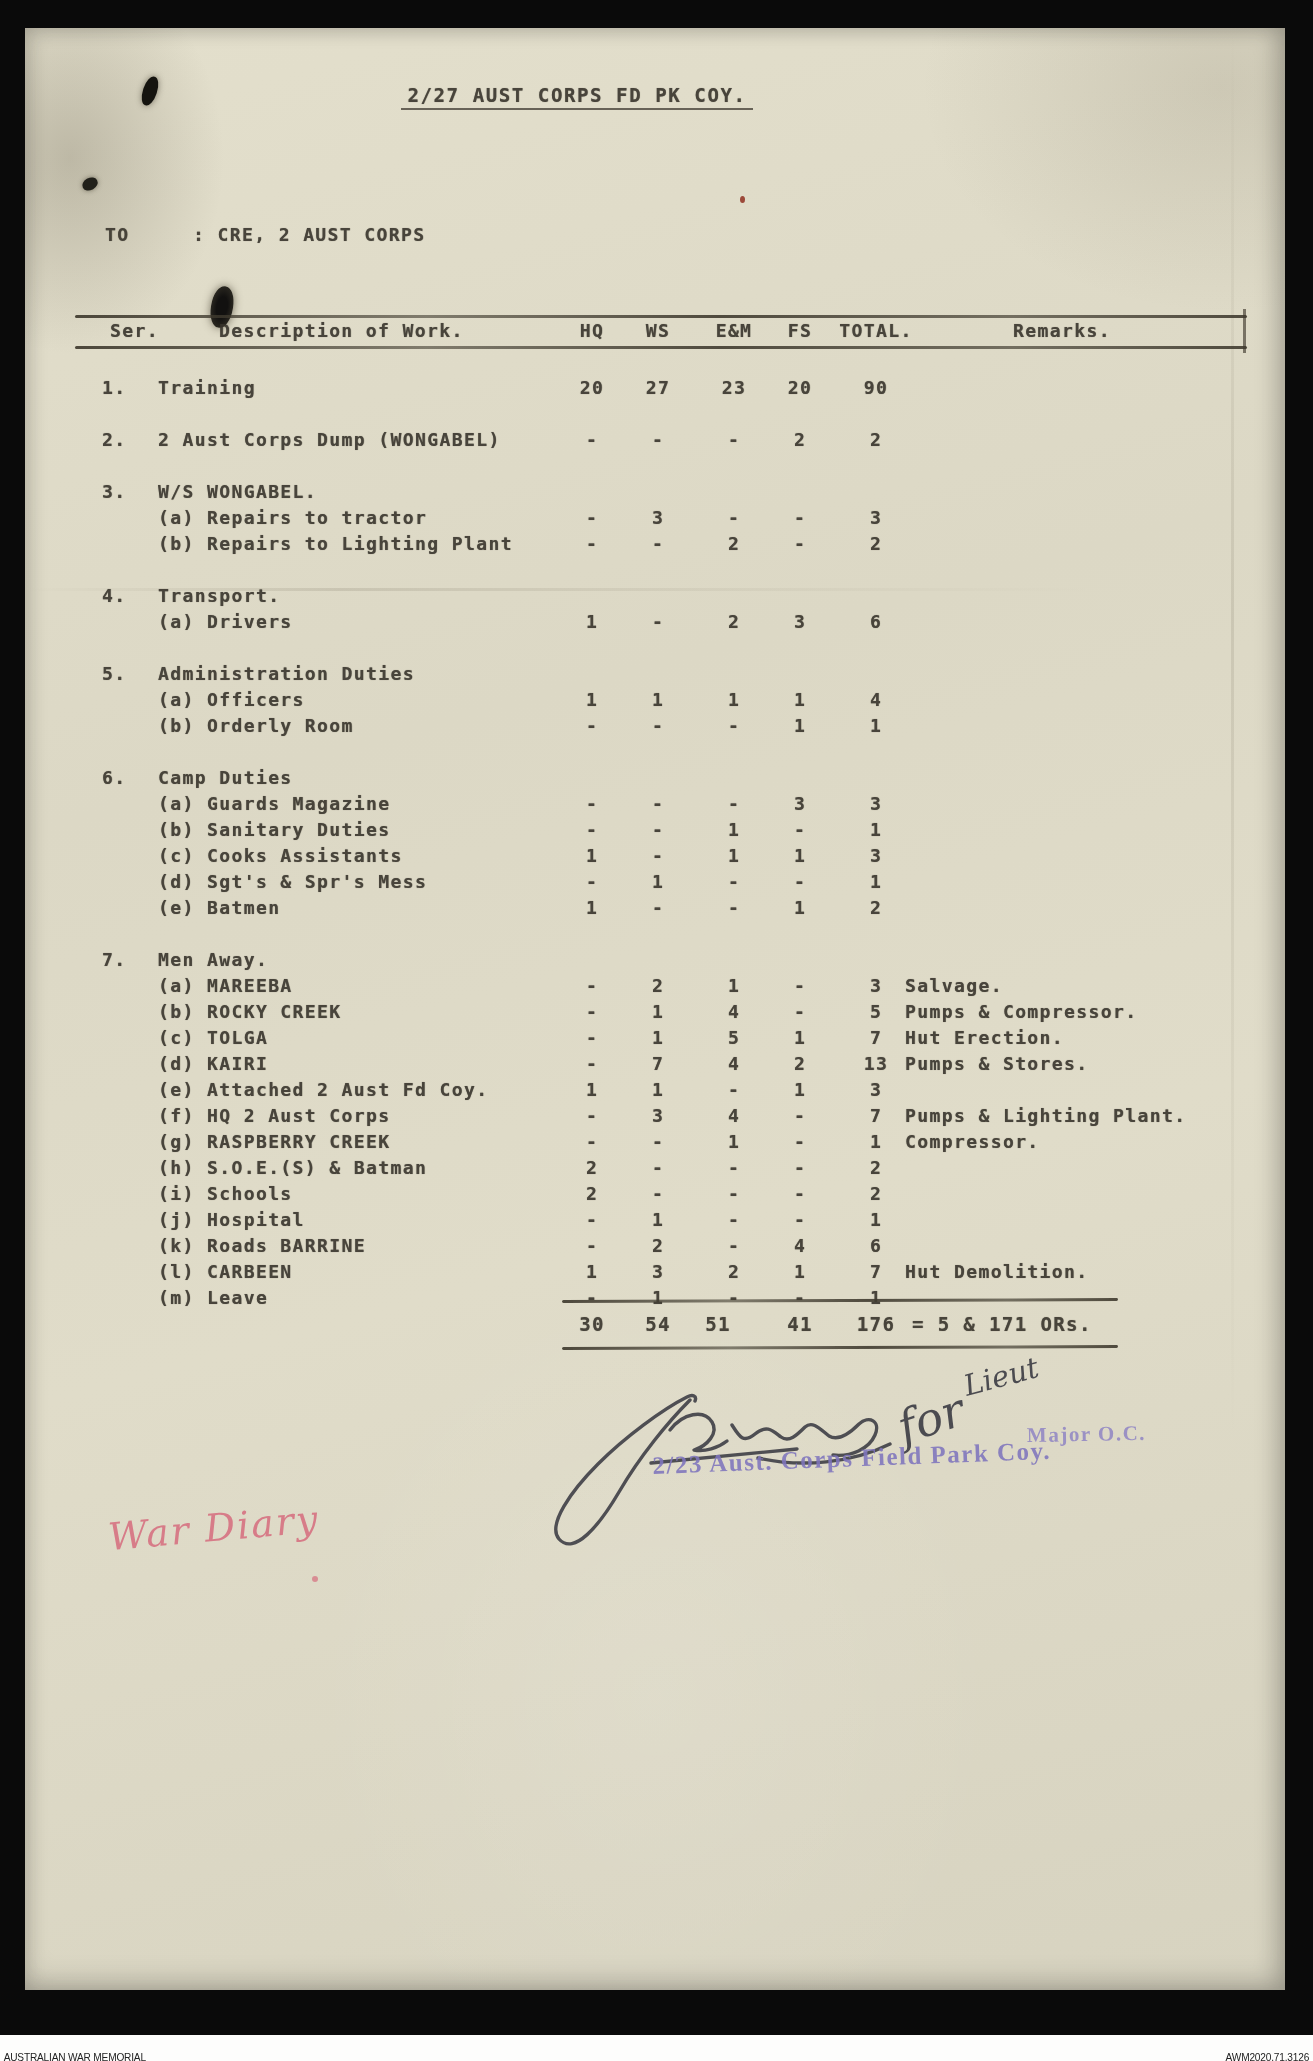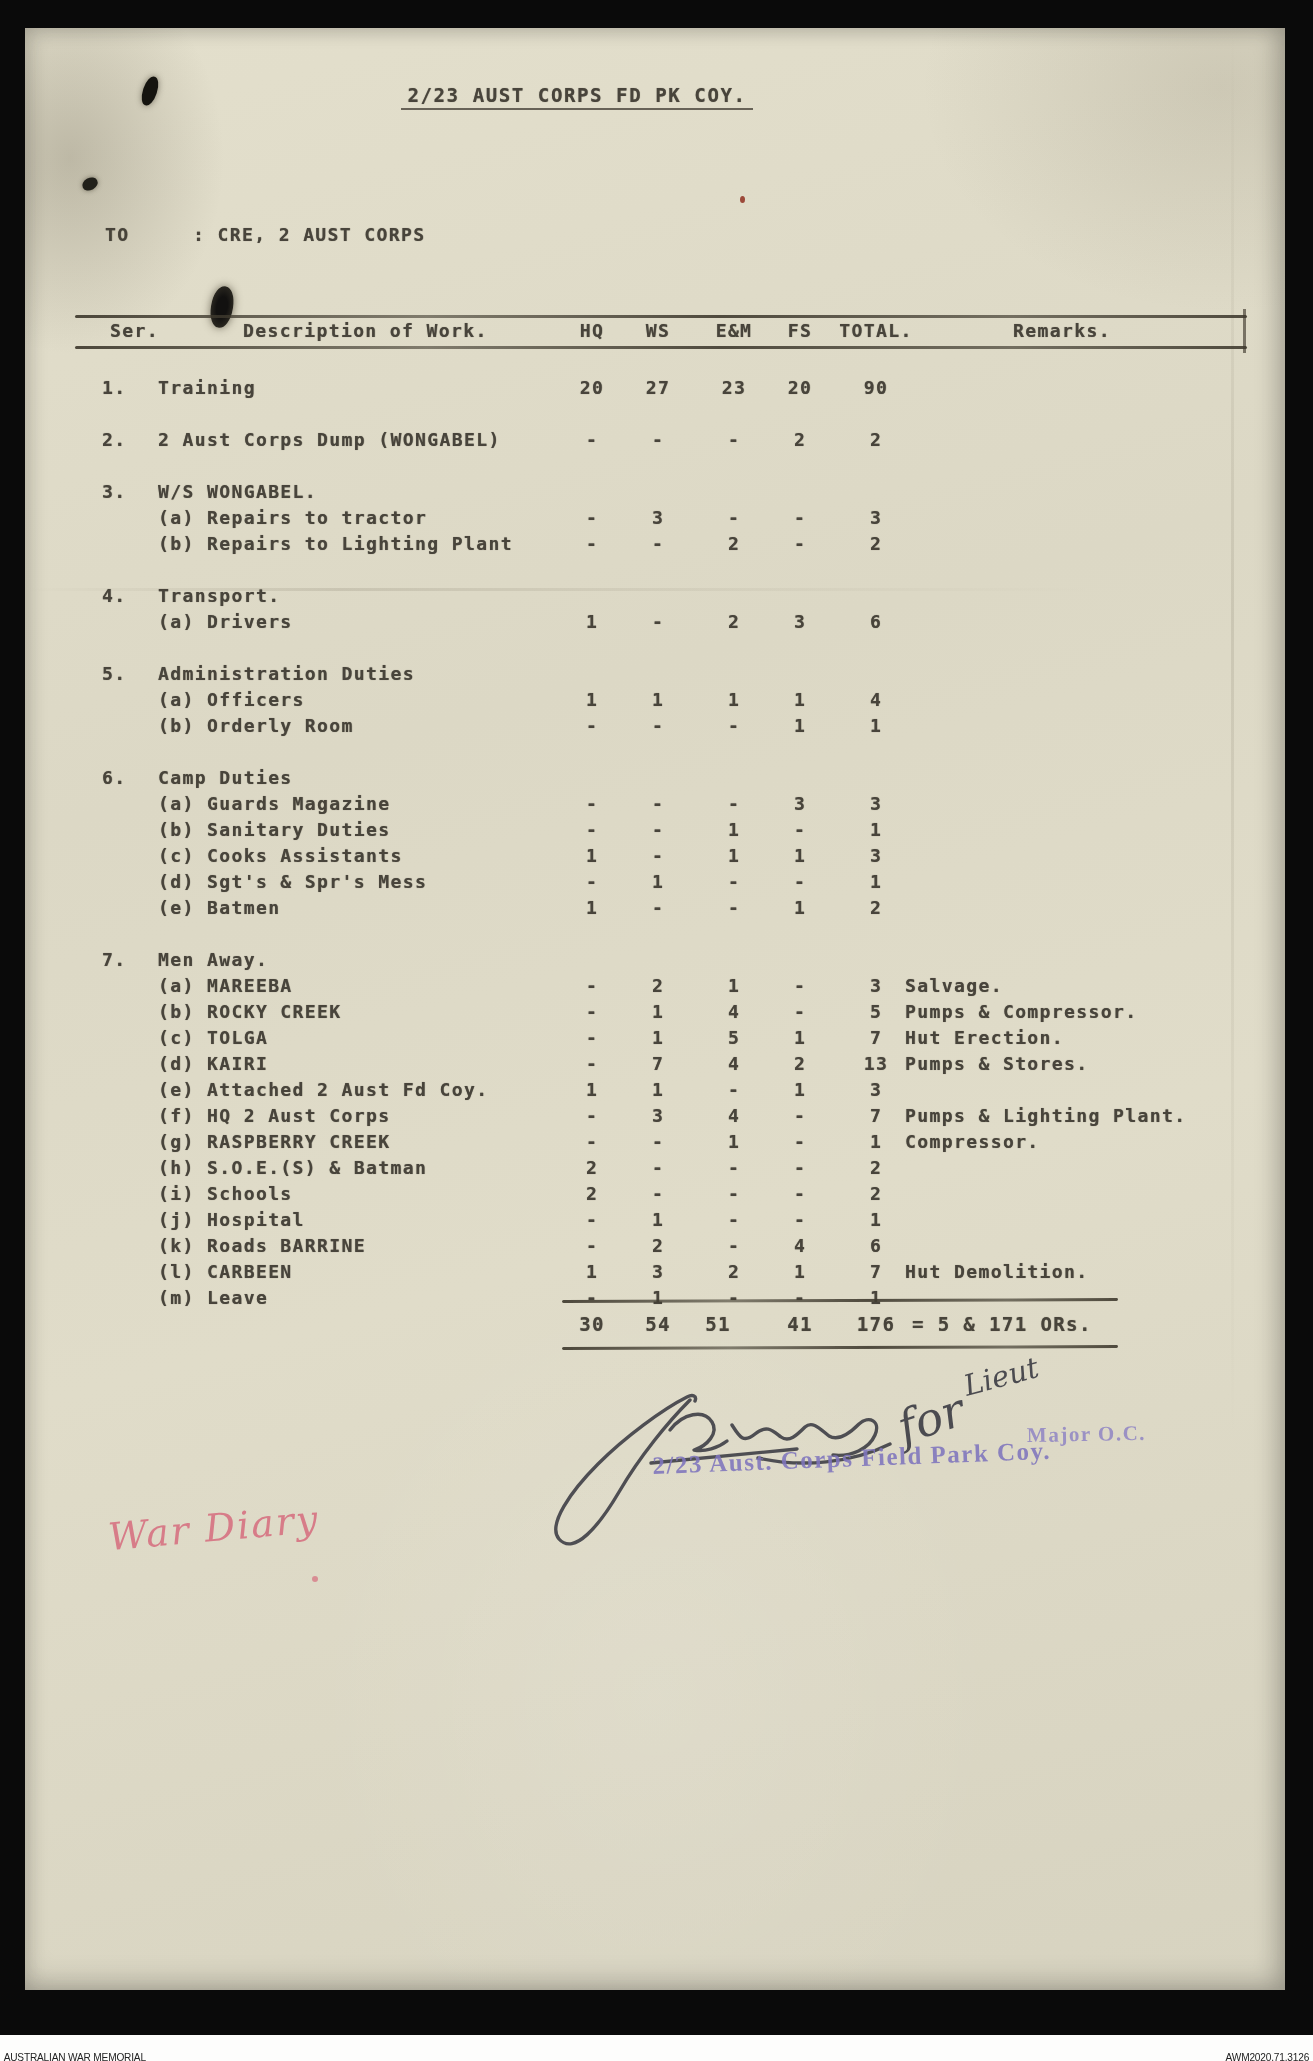--- a/index.html
+++ b/index.html
@@ -36,21 +36,21 @@
   .meta-row .lbl{position:absolute;left:0;top:0;line-height:26px;}
   .meta-row .val{position:absolute;left:88px;top:0;line-height:26px;}
   
   .thead{position:absolute;left:50px;top:287px;width:1172px;height:36px;}
   .rule{position:absolute;left:0;right:0;height:3px;border-radius:2px;
     background:linear-gradient(90deg,rgba(64,59,47,.92),rgba(64,59,47,.6) 30%,rgba(64,59,47,.9) 55%,rgba(64,59,47,.68) 80%,rgba(64,59,47,.9));}
   .r-top{top:0;}
   .r-bot{top:31px;}
   .tick{position:absolute;left:1168px;top:-6px;width:3px;height:44px;background:rgba(64,59,47,.65);}
   .hl{position:absolute;top:5px;line-height:22px;}
-  .ch-ser{left:35px;}  .ch-desc{left:168px;}
+  .ch-ser{left:35px;}  .ch-desc{left:144px;}
   .ch-num{width:56px;text-align:center;}
   .ch-hq{left:489px;} .ch-ws{left:555px;} .ch-em{left:631px;} .ch-fs{left:697px;}
   .ch-total{left:757px;width:88px;text-align:center;}
   .ch-rem{left:938px;}
   
   .tbody{position:absolute;left:0;top:347px;width:1260px;}
   .tsection + .tsection{margin-top:26px;}
   .trow{position:relative;height:26px;}
   .trow span{position:absolute;top:0;line-height:26px;}
   .c-ser{left:77px;}
@@ -103,21 +103,21 @@
   <div class="paper">
 
     <div class="crease-h"></div>
     <div class="crease-v"></div>
     <div class="spot spot-a"></div>
     <div class="spot spot-b"></div>
     <div class="spot spot-c"></div>
     <div class="dot-red"></div>
 
     <div class="title-block">
-      <div class="row1"><span class="tw u">2/23 AUST CORPS FD PK COY.</span></div>
+      <div class="row1"><span class="tw u">2/27 AUST CORPS FD PK COY.</span></div>
     </div>
 
     <div class="meta-block" id="meta-block">
         <div class="meta-row">
           <span class="tw lbl">TO</span>
           <span class="tw val">: CRE, 2 AUST CORPS</span>
         </div>
       </div>
 
     <div class="thead">

